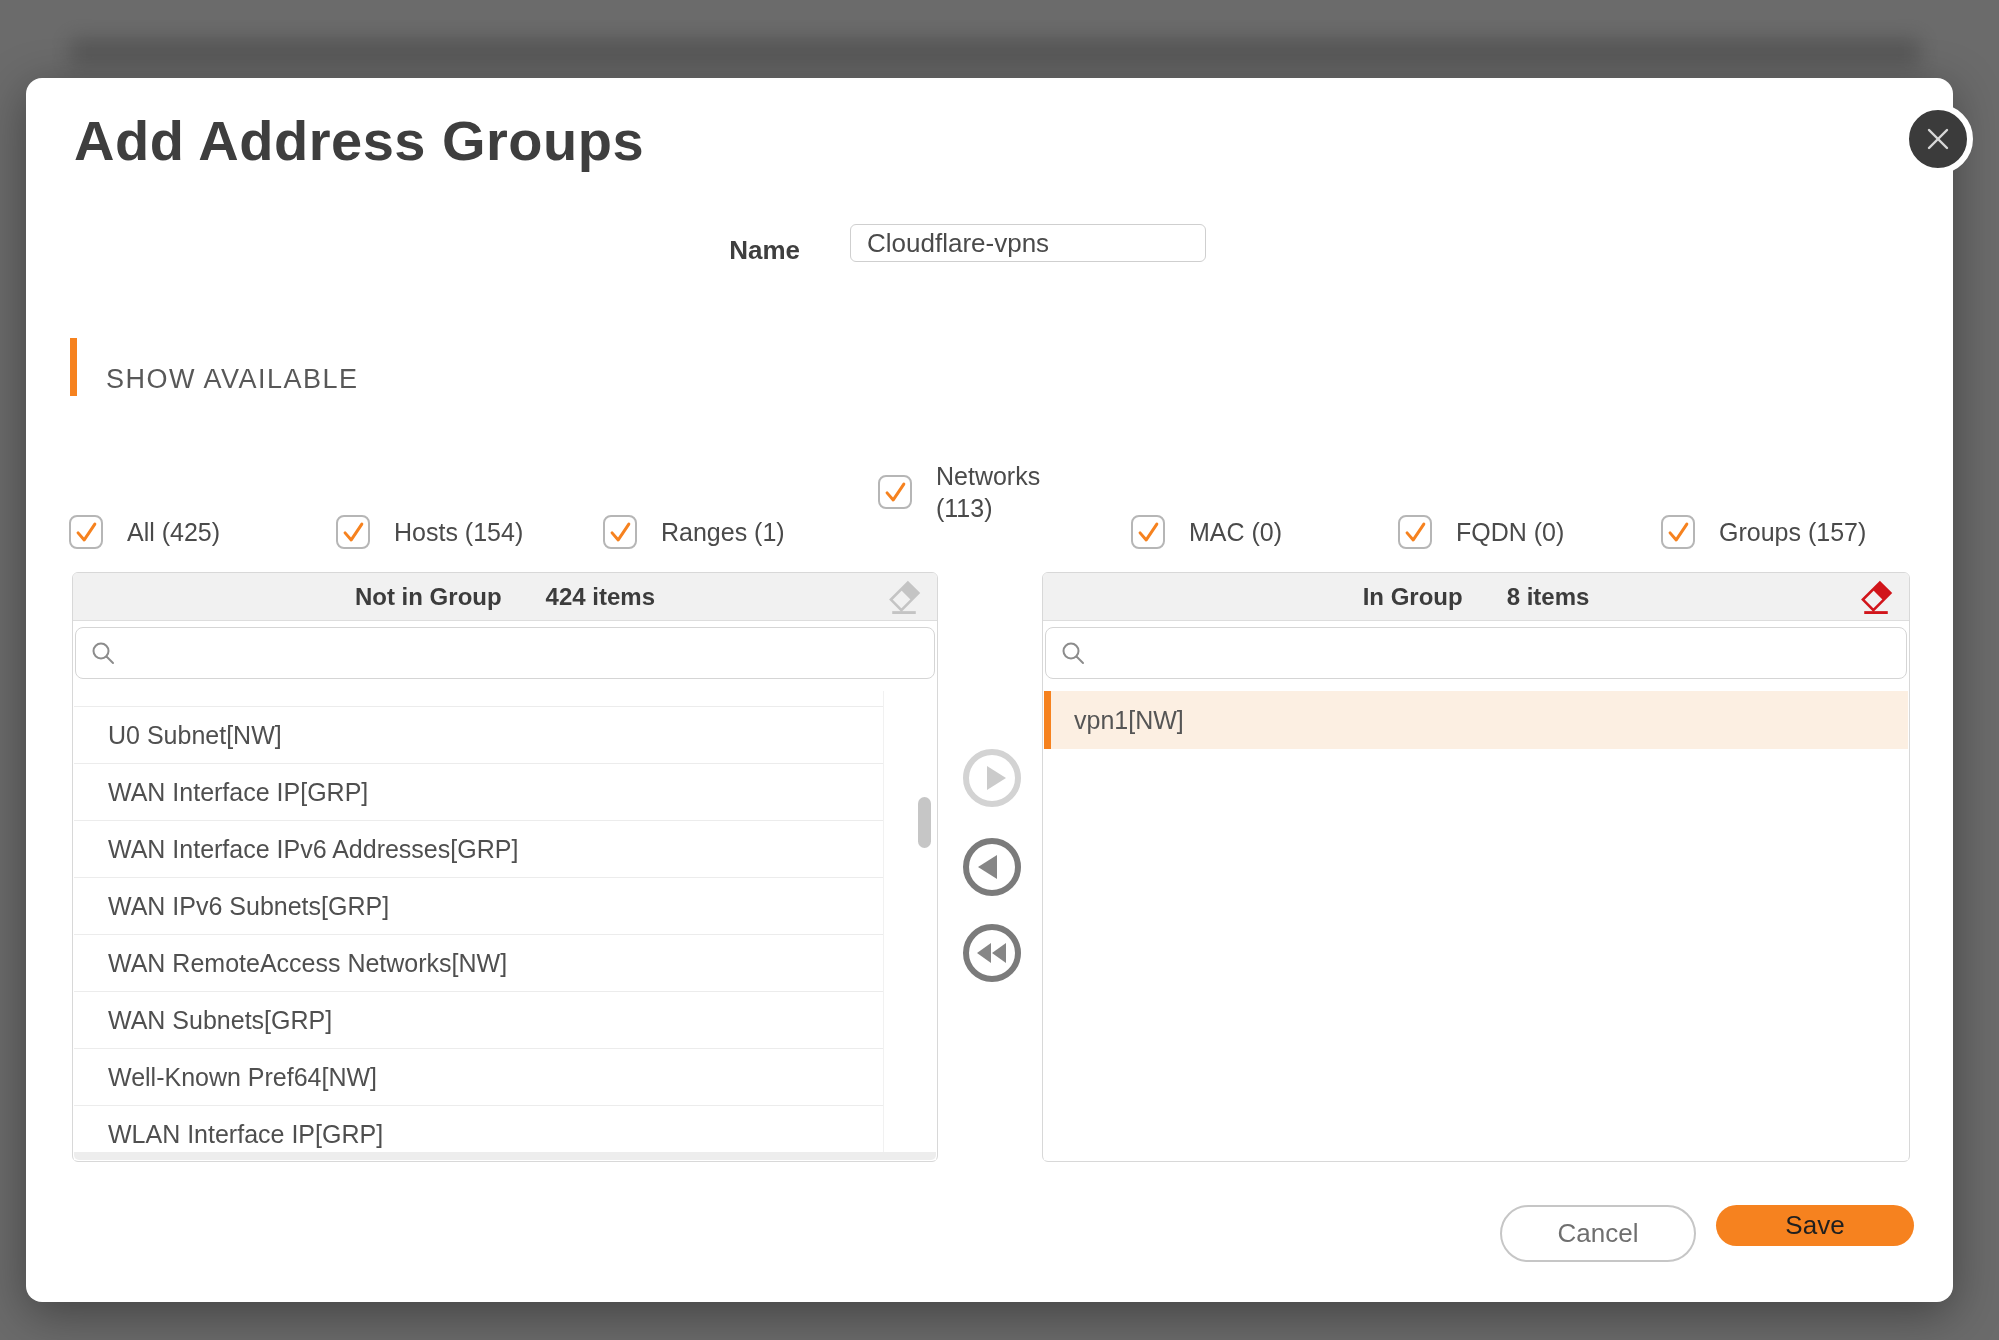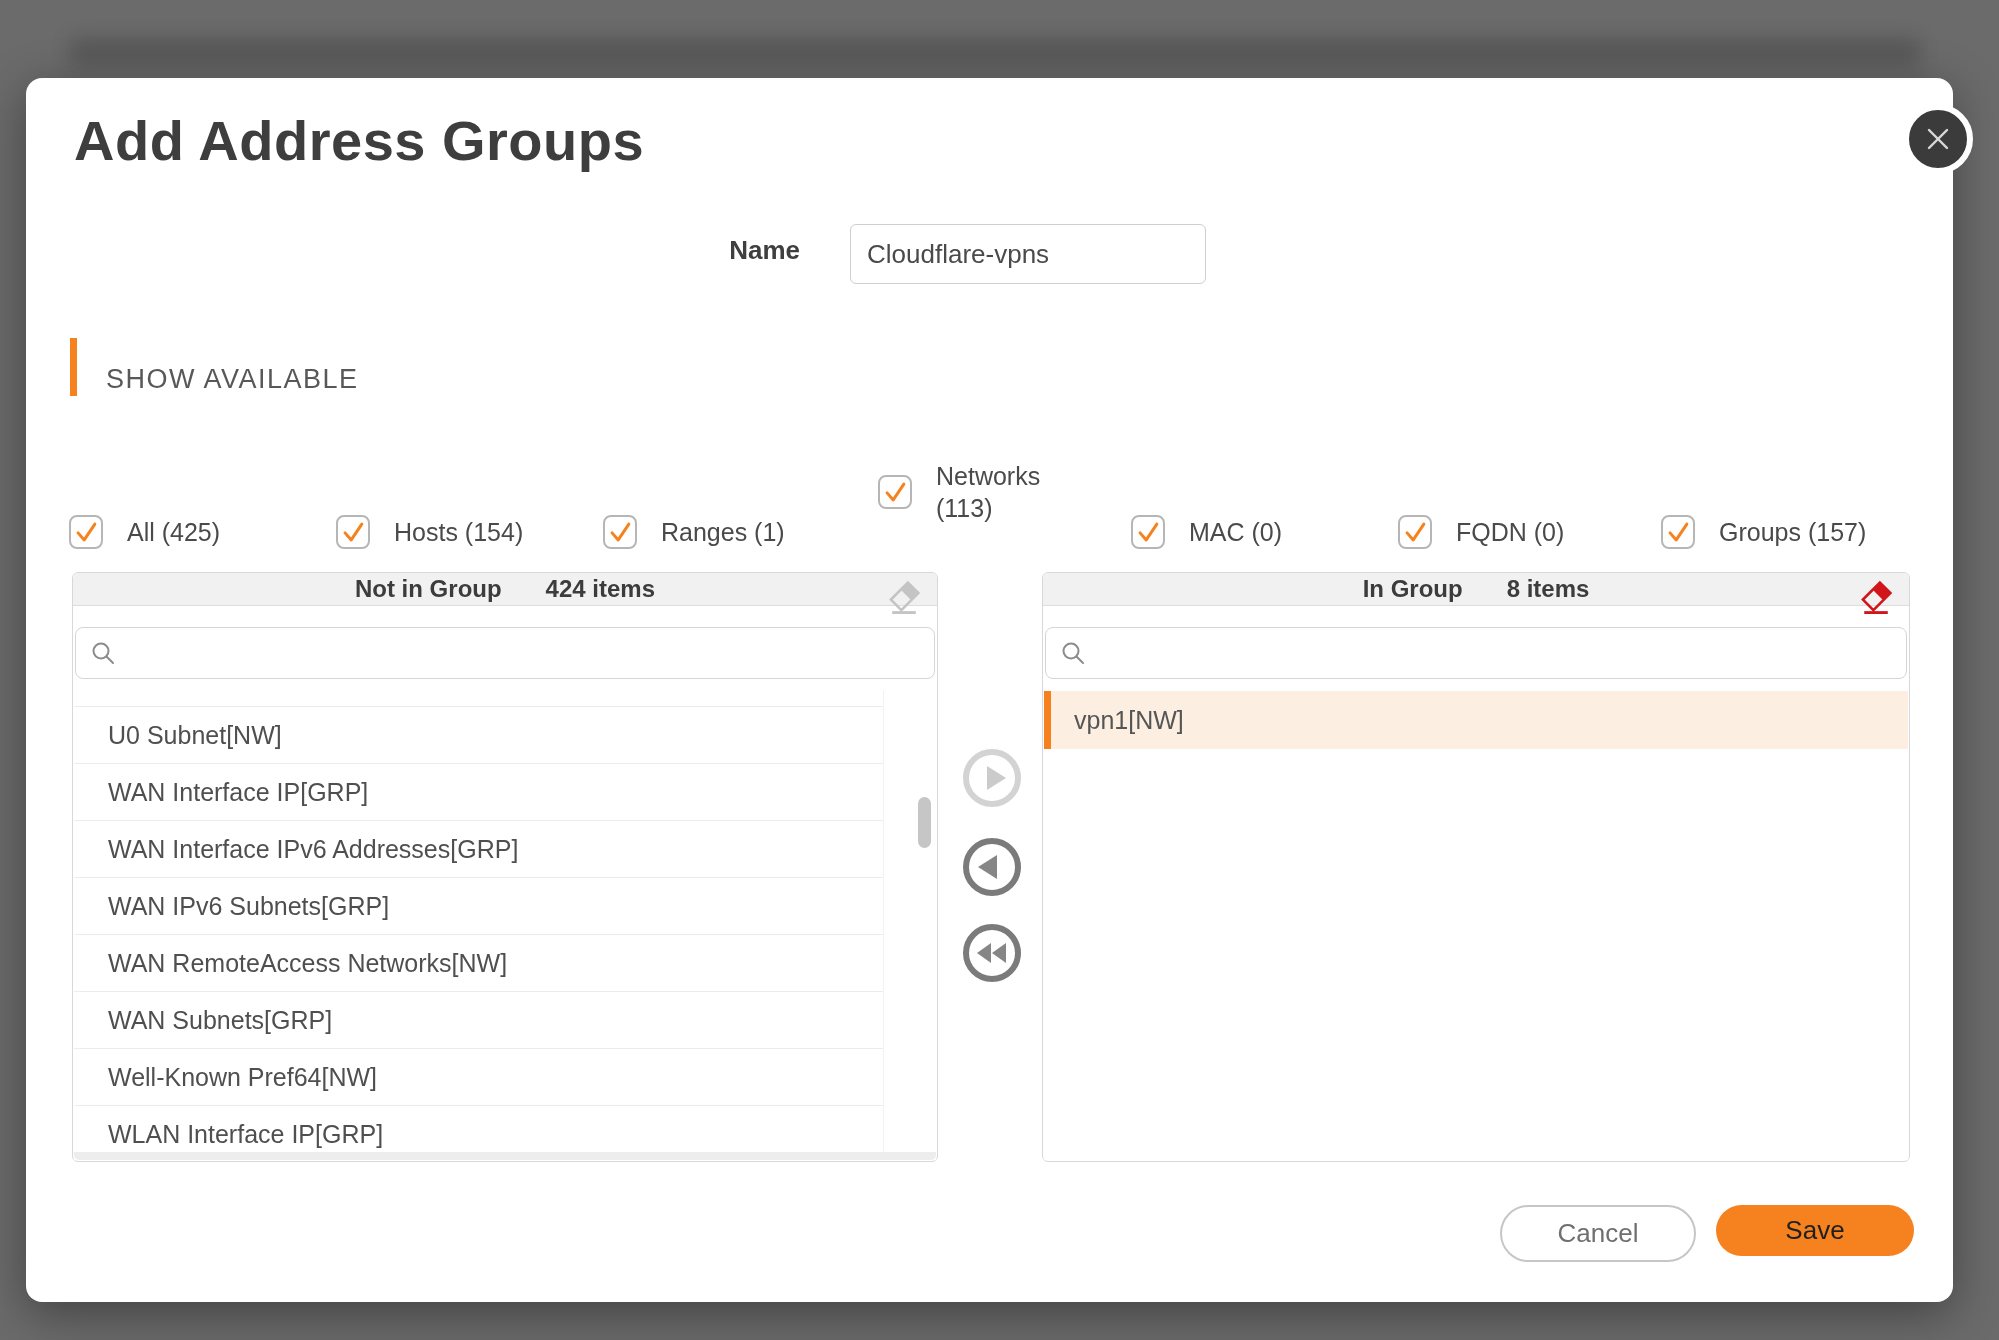--- a/index.html
+++ b/index.html
@@ -26,21 +26,21 @@
     position:absolute; left:1877px; top:26px; width:70px; height:70px;
     border-radius:50%; background:#3b3b3b; border:6px solid #ffffff;
     display:flex; align-items:center; justify-content:center; cursor:pointer;
   }
   
   .name-label {
     position:absolute; left:624px; top:157px; width:150px;
     text-align:right; font-size:26px; font-weight:bold; color:#3f3f3f;
   }
   .name-input {
-    position:absolute; left:824px; top:146px; width:356px; height:60px;
+    position:absolute; left:824px; top:146px; width:356px; height:38px;
     border:1px solid #cfcfcf; border-radius:6px; padding:0 16px;
     font-size:26px; color:#4a4a4a; font-family:"Liberation Sans", sans-serif;
     outline:none; background:#fff;
   }
   
   .section-bar {
     position:absolute; left:44px; top:260px; width:7px; height:58px;
     background:#F6821F;
   }
   .section-title {
@@ -67,21 +67,21 @@
   }
   .filter-label { font-size:25px; color:#4a4a4a; }
   
   .panel {
     position:absolute; top:494px; height:590px;
     border:1px solid #d8d8d8; border-radius:6px; background:#fff;
   }
   .panel-available { left:46px;  width:866px; }
   .panel-selected  { left:1016px; width:868px; }
   .panel-header {
-    position:absolute; left:0; top:0; right:0; height:33px;
+    position:absolute; left:0; top:0; right:0; height:48px;
     background:#f1f1f1; border-bottom:1px solid #dddddd;
     border-radius:5px 5px 0 0;
     display:flex; align-items:center; justify-content:center; column-gap:44px;
   }
   .panel-title, .panel-count { font-size:24px; font-weight:bold; color:#3c3c3c; }
   .clear-btn {
     position:absolute; right:16px; top:7px; width:34px; height:34px;
     background:none; border:none; cursor:pointer; padding:0;
   }
   .search-box {
@@ -128,21 +128,21 @@
   .xfer-right    { top:670px; }
   .xfer-left     { top:759px; }
   .xfer-all-left { top:845px; }
   
   .btn-cancel {
     position:absolute; left:1474px; top:1127px; width:196px; height:57px;
     border-radius:29px; background:#fff; border:2px solid #c6c6c6;
     font-size:26px; color:#6f6f6f; font-family:"Liberation Sans", sans-serif; cursor:pointer;
   }
   .btn-save {
-    position:absolute; left:1690px; top:1127px; width:198px; height:51px;
+    position:absolute; left:1690px; top:1127px; width:198px; height:41px;
     border-radius:29px; background:#F6821F; border:none;
     font-size:26px; color:#1f1f1f; font-family:"Liberation Sans", sans-serif; cursor:pointer;
   }
 </style>
 </head>
 <body>
 
 <div class="backdrop-band"></div>
 
 <div class="modal">

